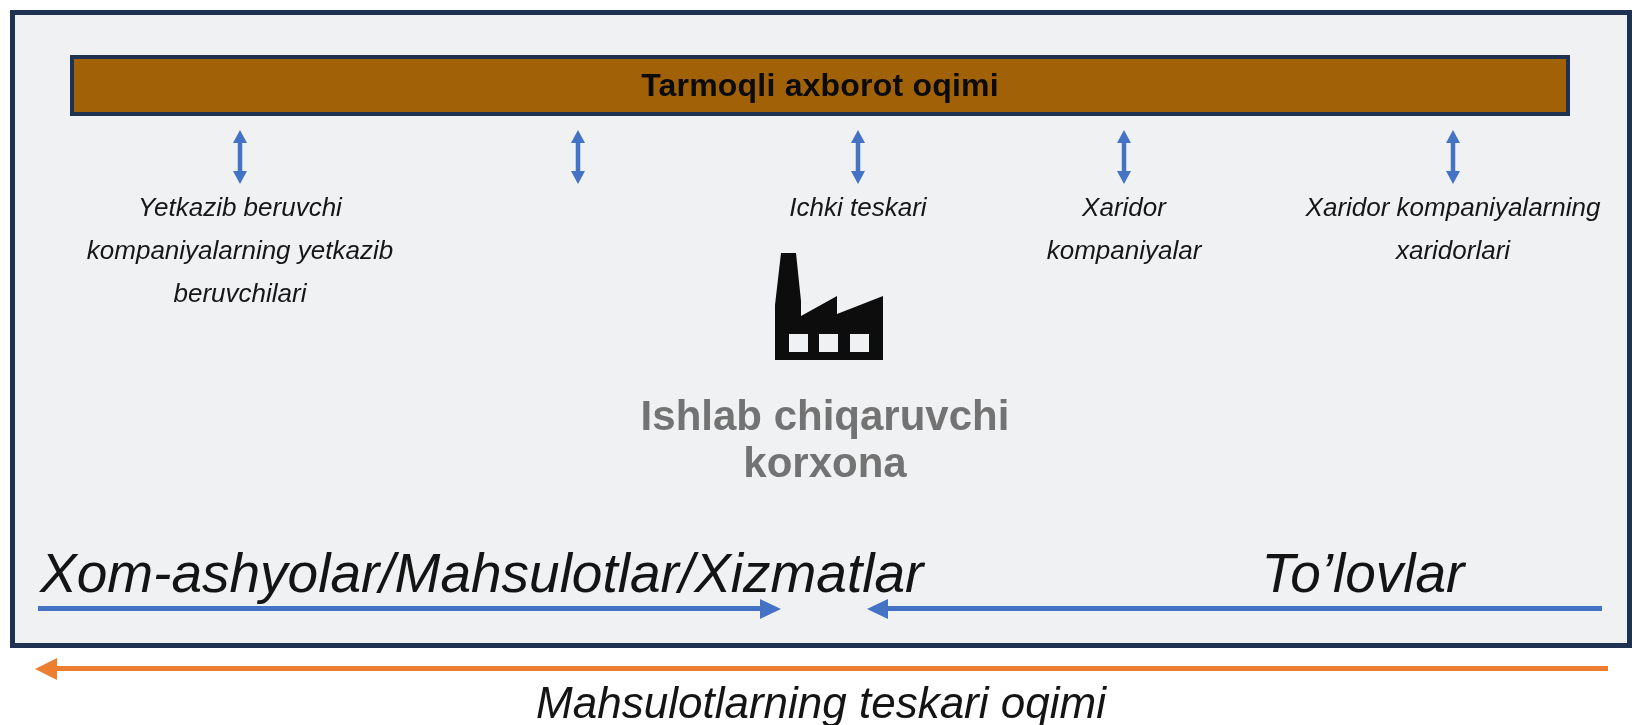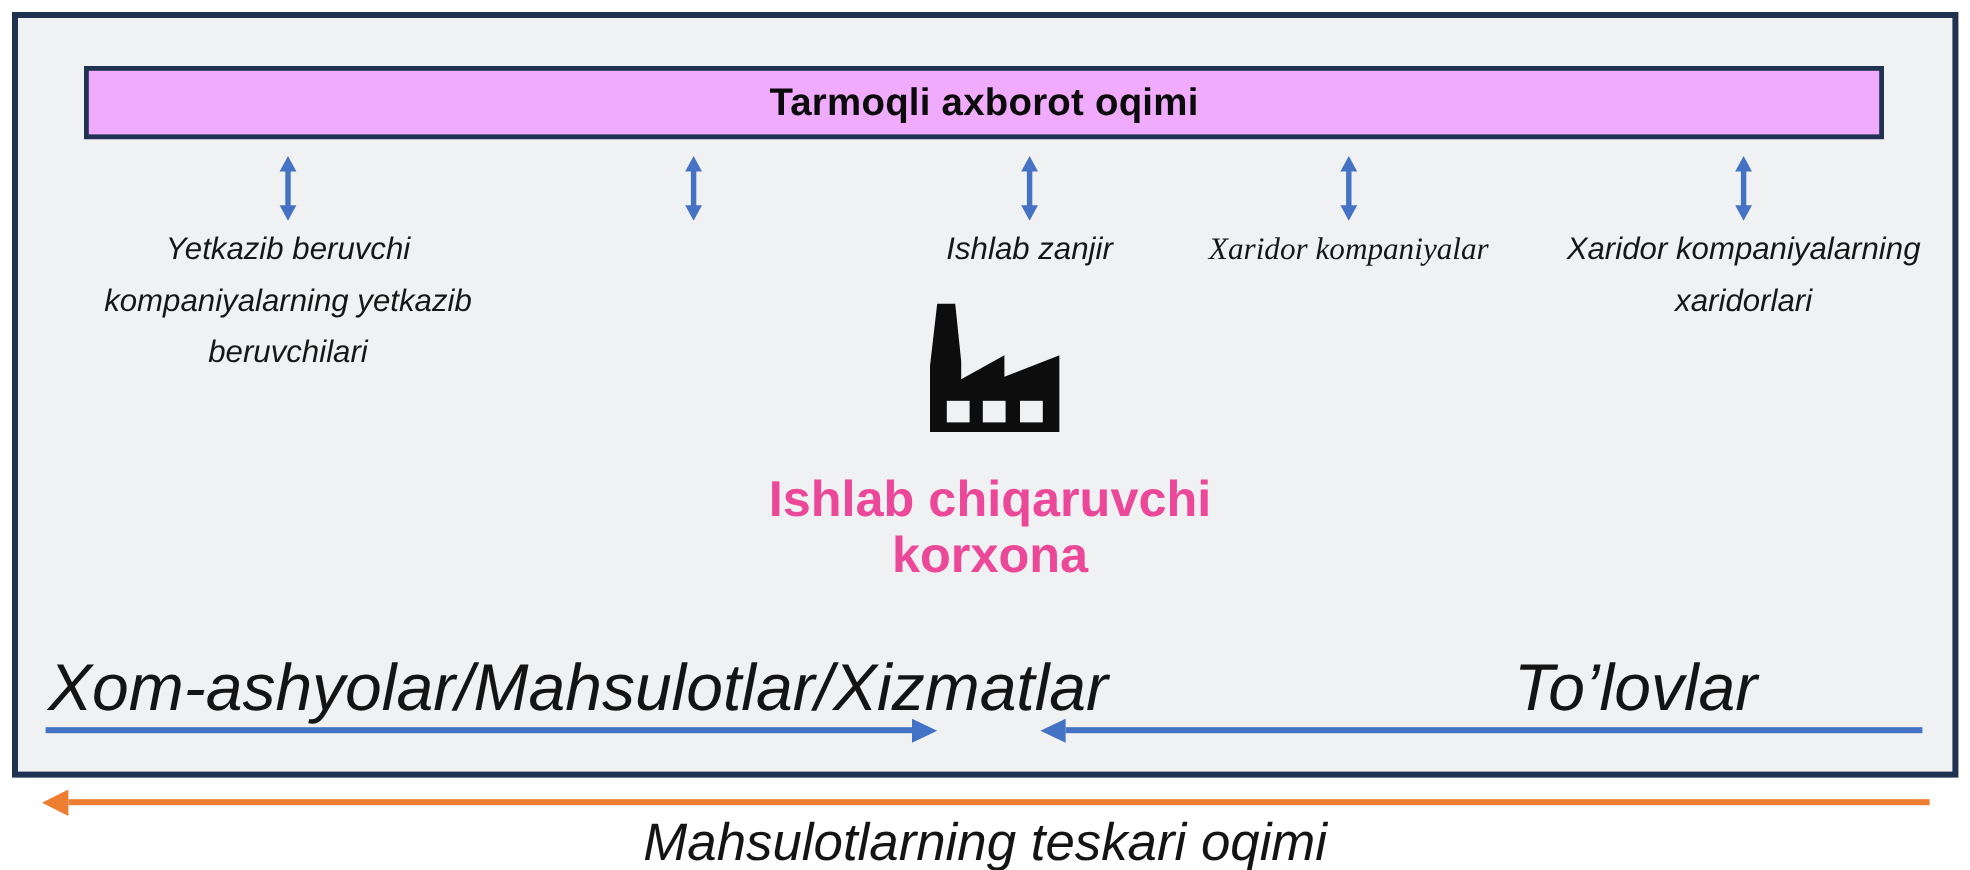--- a/index.html
+++ b/index.html
@@ -15,21 +15,21 @@
   
   .diagram-box {
     left:10px; top:10px; width:1622px; height:638px;
     background:#F0F1F2;
     border:5px solid #1F3252;
   }
 
   
   .banner {
     left:70px; top:55px; width:1500px; height:61px;
-    background:#f0abfc;
+    background:#a16207;
     border:4px solid #1F3252;
     display:flex; align-items:center; justify-content:center;
   }
   .banner-label {
     font-weight:bold; font-size:32px; color:#0b0b0b;
     letter-spacing:0.2px;
   }
 
   
   .level-col { top:130px; text-align:center; }
@@ -37,31 +37,31 @@
   .level-label {
     margin-top:2px;
     font-style:italic;
     font-size:26px;
     line-height:43px;
     color:#161616;
   }
   .col1 { left:80px;   width:320px; }
   .col2 { left:438px;  width:280px; }
   .col3 { left:758px;  width:200px; }
-  .col4 { left:1004px; width:240px;font-family:Liberation Serif, serif; }
+  .col4 { left:1004px; width:240px; }
   .col5 { left:1303px; width:300px; }
 
   
   .factory { left:775px; top:253px; }
   .producer-label {
     left:575px; top:392px; width:500px;
     text-align:center;
     font-weight:bold;
     font-size:42px; line-height:47px;
-    color:#ec4899;
+    color:#737373;
   }
 
   
   .flow-label {
     top:548px;
     text-align:center;
     font-style:italic;
     font-size:55px; line-height:50px;
     color:#141414;
     white-space:nowrap;
@@ -131,21 +131,21 @@
     <polygon points="9,54 2,41 16,41" fill="#4472C4"></polygon>
   </svg>
 </div>
 
 <div class="abs level-col col3">
   <svg width="18" height="54" viewBox="0 0 18 54">
     <line x1="9" y1="11" x2="9" y2="43" stroke="#4472C4" stroke-width="4.5"></line>
     <polygon points="9,0 16,13 2,13" fill="#4472C4"></polygon>
     <polygon points="9,54 2,41 16,41" fill="#4472C4"></polygon>
   </svg>
-  <div class="level-label">Ishlab zanjir</div>
+  <div class="level-label">Ichki teskari</div>
 </div>
 
 <div class="abs level-col col4">
   <svg width="18" height="54" viewBox="0 0 18 54">
     <line x1="9" y1="11" x2="9" y2="43" stroke="#4472C4" stroke-width="4.5"></line>
     <polygon points="9,0 16,13 2,13" fill="#4472C4"></polygon>
     <polygon points="9,54 2,41 16,41" fill="#4472C4"></polygon>
   </svg>
   <div class="level-label">Xaridor kompaniyalar</div>
 </div>

